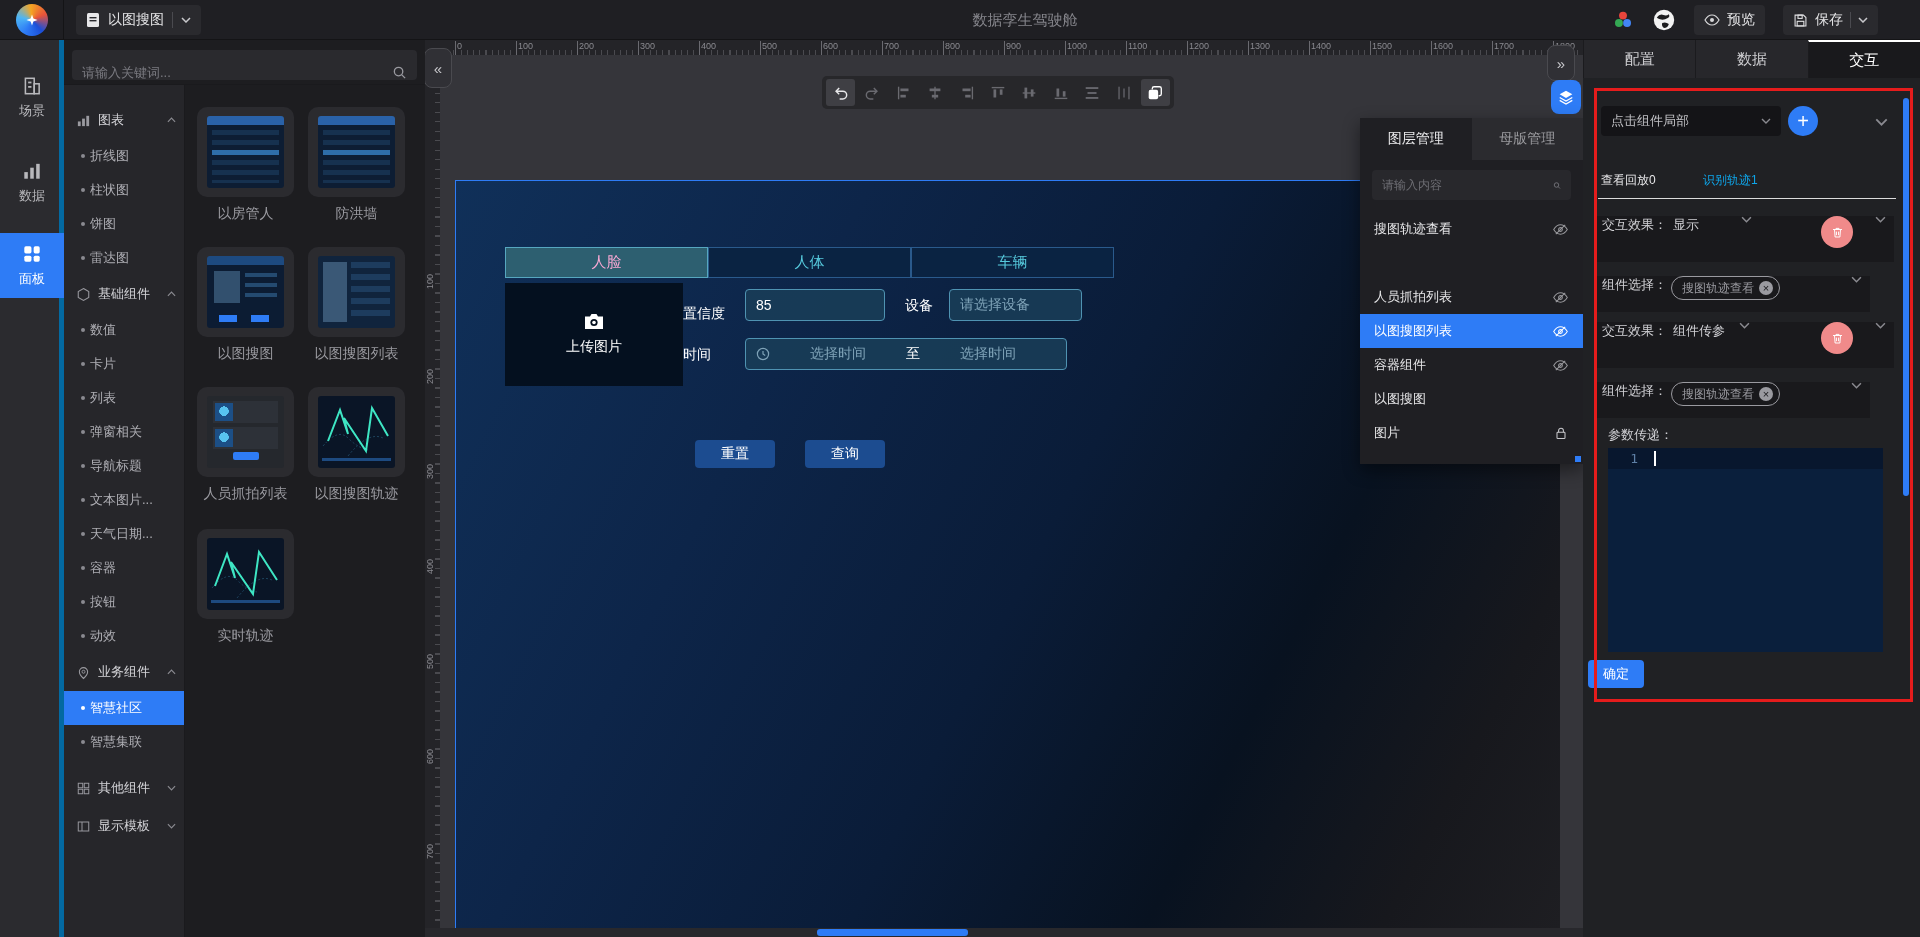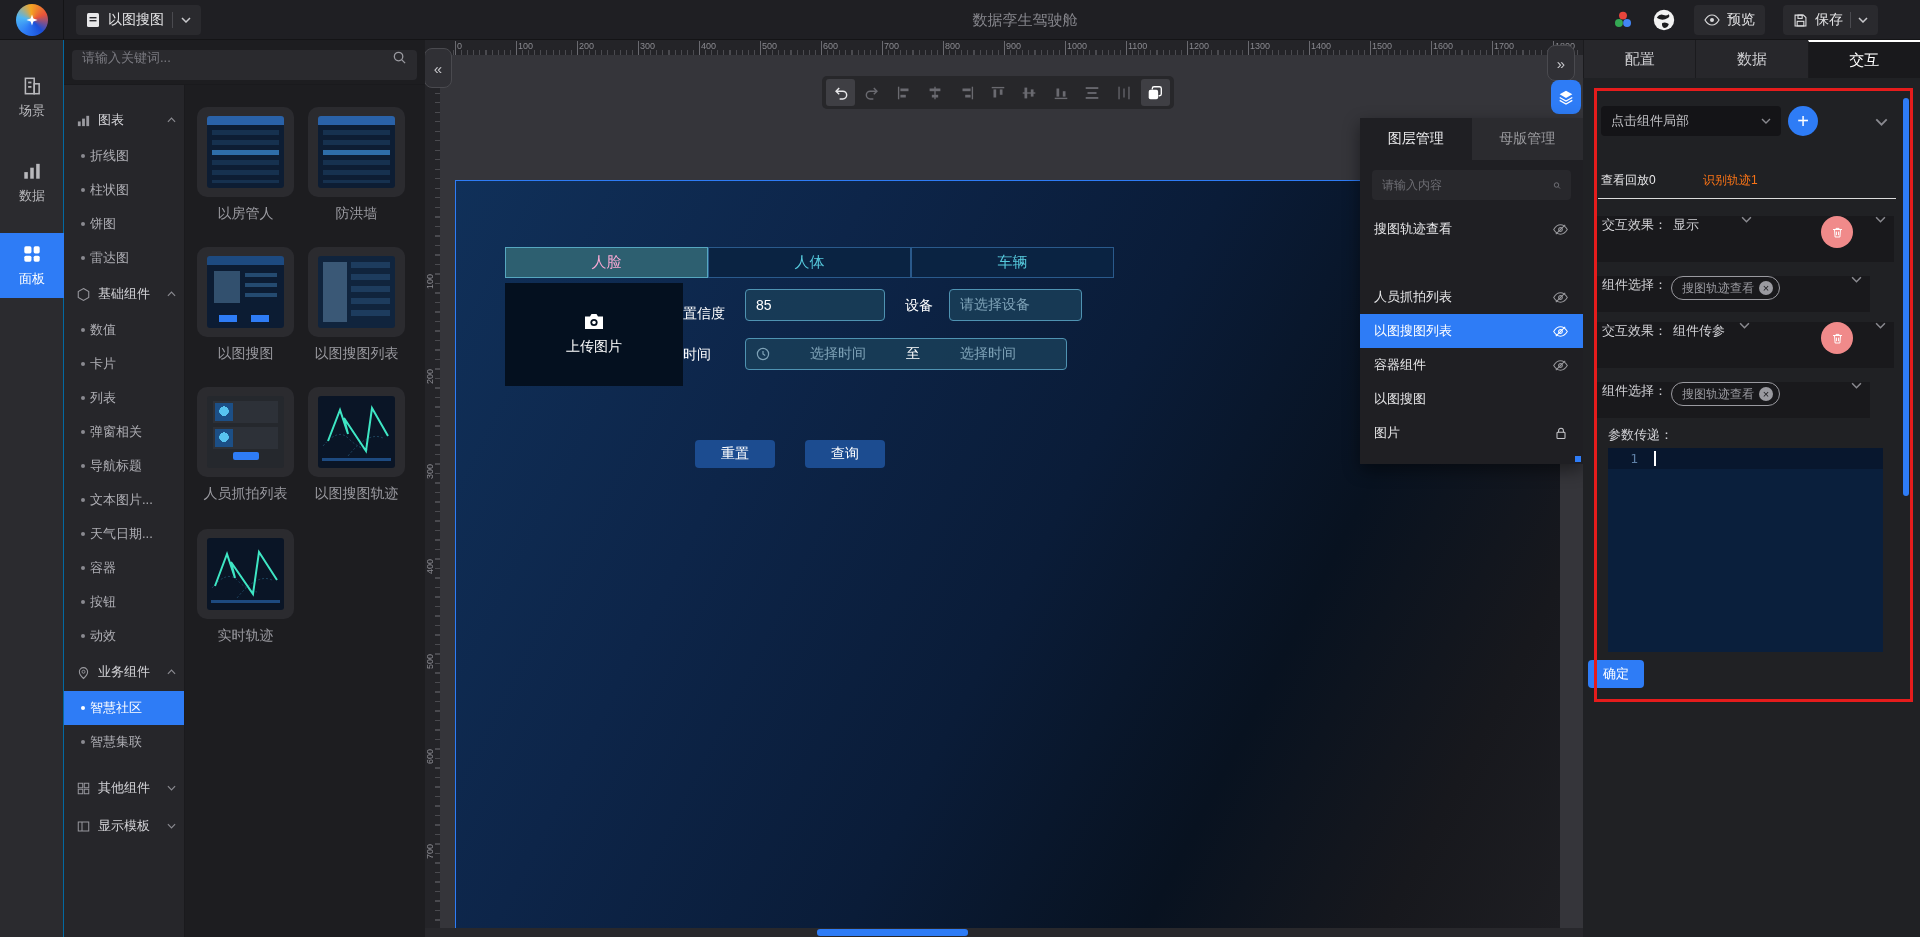--- a/index.html
+++ b/index.html
@@ -10,26 +10,26 @@
 .flex{display:flex;align-items:center}
 svg{display:block}
 
 .topbar{position:absolute;left:0;top:0;width:1920px;height:40px;background:#1f1f23;border-bottom:1px solid #141416;z-index:30}
 .logobox{position:absolute;left:0;top:0;width:64px;height:40px;border-right:1px solid #141416;display:flex;align-items:center;justify-content:center}
 .logo{width:32px;height:32px;border-radius:50%;background:conic-gradient(from 210deg,#2e7cf6,#4db5f5,#f5a623,#e8533a,#1b4fd8,#2e7cf6);display:flex;align-items:center;justify-content:center}
 .chip{background:#2a2a2e;border-radius:4px;height:30px;display:flex;align-items:center;gap:8px;padding:0 10px;color:#e4e4e6;font-size:14px}
 .vdiv{width:1px;height:16px;background:#4a4a4f}
 .tbtitle{position:absolute;left:1025px;top:0;height:40px;transform:translateX(-50%);display:flex;align-items:center;color:#85858b;font-size:15px}
 
-.rail{position:absolute;left:0;top:40px;width:64px;height:897px;background:#2b2b2f;border-right:1px solid #0369a1;z-index:20}
+.rail{position:absolute;left:0;top:40px;width:64px;height:897px;background:#2b2b2f;border-right:5px solid #0369a1;z-index:20}
 .railitem{width:64px;display:flex;flex-direction:column;align-items:center;gap:5px;padding:10px 0;color:#b8b8bc;font-size:13px;cursor:pointer}
 .railitem.active{background:#2e7cf6;color:#fff}
 
 .lib{position:absolute;left:64px;top:40px;width:361px;height:897px;background:#1d1d20;z-index:10}
-.libsearch{position:absolute;left:8px;top:10px;width:345px;height:30px;background:#2a2a2e;border-radius:4px;display:flex;align-items:flex-start;padding:0 10px;gap:8px;border-bottom:none}
+.libsearch{position:absolute;left:8px;top:10px;width:345px;height:30px;background:#2a2a2e;border-radius:4px;display:flex;align-items:flex-end;padding:0 10px;gap:8px;border-bottom:none}
 .libsearch input{flex:1;background:transparent;border:none;outline:none;color:#cfcfd2;font-size:13px;font-family:inherit}
 .libsearch input::placeholder{color:#7a7a80}
 .catcol{position:absolute;left:0;top:44px;width:121px;height:853px;background:#26262a;border-top:1px solid #1a1a1d;border-right:1px solid #1a1a1d;padding-top:16px}
 .cathead{height:38px;display:flex;align-items:center;gap:7px;padding:0 8px 0 12px;color:#d4d4d8;font-size:13px}
 .cathead .grow{flex:1}
 .catitem{height:34px;display:flex;align-items:center;padding-left:26px;color:#aeaeb4;font-size:13px;cursor:pointer;position:relative}
 .catitem::before{content:"";position:absolute;left:17px;top:15px;width:4px;height:4px;border-radius:50%;background:#8a8a90}
 .catitem.sel{background:#2e7cf6;color:#fff}
 .catitem.sel::before{background:#fff}
 .thumbs{position:absolute;left:121px;top:44px;width:240px;height:853px;border-top:1px solid #1a1a1d}
@@ -586,21 +586,21 @@
       <svg width="10" height="6" viewBox="0 0 10 6">
           <path d="M1 1 L5 5 L9 1" stroke="#8a8a90" stroke-width="1.4" fill="none"></path>
         </svg>
     </div>
     <div class="plusbtn" style="left:205px;top:66px">+</div>
     <svg class="ab" style="left:292px;top:78px" width="13" height="8" viewBox="0 0 10 6">
         <path d="M1 1 L5 5 L9 1" stroke="#8a8a90" stroke-width="1.4" fill="none"></path>
       </svg>
 
     <div class="etab" style="left:18px;top:132px;color:#e8e8ea">查看回放0</div>
-    <div class="etab" style="left:120px;top:132px;color:#f97316">识别轨迹1</div>
+    <div class="etab" style="left:120px;top:132px;color:#0ea5e9">识别轨迹1</div>
     <div class="eline"></div>
 
     <div class="crow" style="top:176px;width:300px;height:46px;padding:0 8px">
       <span>交互效果：</span>
       <span style="margin-left:6px">显示</span>
       <svg style="margin-left:42px" width="11" height="7" viewBox="0 0 10 6">
           <path d="M1 1 L5 5 L9 1" stroke="#8a8a90" stroke-width="1.4" fill="none"></path>
         </svg>
       <span style="flex:1"></span>
       <span class="trash">

